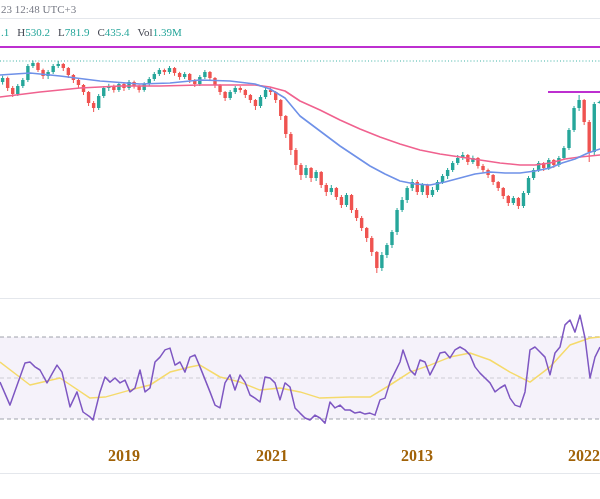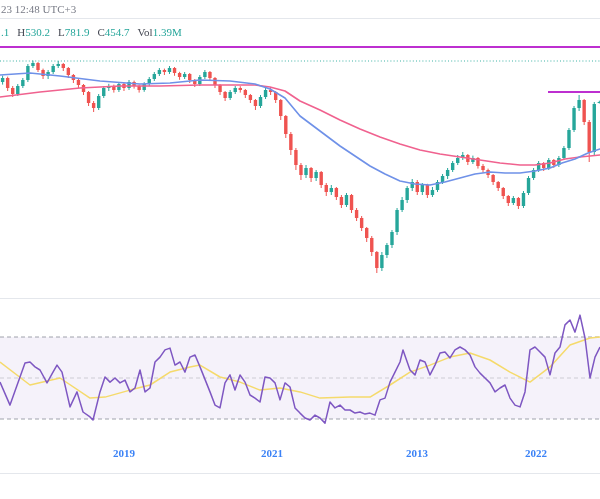--- a/index.html
+++ b/index.html
@@ -7,29 +7,29 @@
         font-family:Liberation Serif, serif}
   .hdr-line1{position:absolute;left:1px;top:3px;font-size:11px;color:#787b86;white-space:nowrap}
   .hdr-line2{position:absolute;left:1px;top:26px;font-size:11px;color:#434651;white-space:nowrap}
   .hdr-line2 .val{color:#26a69a}
   .hdr-line2 .lbl{margin-left:8px;color:#434651}
   .divider{position:absolute;left:0;width:600px;height:1px;background:#e4e7ec}
   .d1{top:18px}.d2{top:298px}.d3{top:473px}
   svg.chart{position:absolute;left:0;top:0}
   .x-axis{position:absolute;left:0;top:444px;width:600px;height:24px}
   .x-axis span{position:absolute;top:3px;transform:translateX(-50%);
-               font-size:11px;font-weight:700;color:#3b82f6;white-space:nowrap}
+               font-size:16px;font-weight:700;color:#a16207;white-space:nowrap}
 </style>
 </head>
 <body>
 
 <div class="root">
   <div class="hdr-line1">23 12:48 UTC+3</div>
   <div class="divider d1"></div>
-  <div class="hdr-line2"><span class="val">.1</span><span class="lbl">H</span><span class="val">530.2</span><span class="lbl">L</span><span class="val">781.9</span><span class="lbl">C</span><span class="val">454.7</span><span class="lbl">Vol</span><span class="val">1.39M</span></div>
+  <div class="hdr-line2"><span class="val">.1</span><span class="lbl">H</span><span class="val">530.2</span><span class="lbl">L</span><span class="val">781.9</span><span class="lbl">C</span><span class="val">435.4</span><span class="lbl">Vol</span><span class="val">1.39M</span></div>
 
   <div class="divider d2"></div>
   <div class="divider d3"></div>
 
   <svg class="chart" id="chart-svg" width="600" height="499" viewBox="0 0 600 499">
       <line x1="0" x2="600" y1="47.0" y2="47.0" stroke="#bd2fd0" stroke-width="1.8"></line>
       <line x1="0" x2="600" y1="61.0" y2="61.0" stroke="#3cb2a5" stroke-width="1" stroke-dasharray="1 2.2"></line>
       <line x1="548" x2="600" y1="92.0" y2="92.0" stroke="#bd2fd0" stroke-width="2"></line>
       <g>
         <line x1="2.6" x2="2.6" y1="75.6" y2="84.6" stroke="#26a69a" stroke-width="1"></line>
@@ -278,15 +278,15 @@
       <line x1="0" x2="600" y1="378.0" y2="378.0" stroke="#90939e" stroke-width="1" stroke-dasharray="4 3" opacity="0.4"></line>
       <line x1="0" x2="600" y1="419.0" y2="419.0" stroke="#90939e" stroke-width="1" stroke-dasharray="4 3" opacity="0.85"></line>
       <polyline points="0,362.0 30,385.0 60,378.0 90,398.1 105,397.1 130,390.1 150,385.0 170,372.1 190,366.9 200,365.1 220,377.0 240,382.1 260,390.1 280,388.0 300,391.9 320,398.1 350,397.1 370,397.1 390,385.0 410,372.1 430,365.1 450,357.1 470,353.0 490,360.0 510,372.1 530,382.1 550,366.9 570,345.0 590,338.0 600,337.0" fill="none" stroke="#f5da6b" stroke-width="1.5" stroke-linejoin="round"></polyline>
       <polyline points="0,382.1 10,405.1 25,363.0 30,362.0 35,366.9 40,370.0 47,382.9 53,372.1 57,365.1 62,372.1 70,406.9 77,391.9 83,412.0 90,416.9 93,420.0 100,391.9 105,377.0 110,382.1 115,378.0 120,382.9 125,380.1 130,391.9 135,388.0 140,370.0 145,391.9 150,388.0 155,362.0 160,357.1 165,349.9 170,348.1 175,365.1 180,362.0 185,372.1 190,357.1 195,355.0 200,366.9 210,391.9 215,405.1 220,407.9 225,382.9 230,374.9 235,390.1 240,374.9 245,382.1 250,395.0 255,398.1 260,402.0 265,377.0 270,378.0 275,382.9 280,399.9 285,382.9 290,387.0 295,407.9 300,413.1 305,418.0 310,420.0 315,415.1 320,418.0 325,423.1 330,402.0 335,407.9 340,405.1 345,410.0 350,410.0 355,413.1 360,412.0 365,414.1 370,413.1 375,415.1 380,399.9 385,398.1 390,382.1 395,372.1 400,362.0 403,349.9 410,370.0 415,374.9 420,360.0 425,362.0 430,374.9 435,365.1 440,353.0 445,352.0 450,357.9 455,349.9 460,347.0 465,349.9 470,355.0 475,366.9 480,373.1 485,378.0 490,382.9 495,391.9 500,388.0 505,385.0 510,398.1 515,405.1 520,406.9 525,391.9 530,349.9 535,347.0 540,352.0 545,357.1 550,374.9 555,353.0 560,347.0 565,324.9 570,320.0 575,332.1 580,315.1 585,338.0 590,378.0 595,357.1 600,347.0" fill="none" stroke="#7e57c2" stroke-width="1.5" stroke-linejoin="round"></polyline>
     </svg>
 
   <div class="x-axis" id="x-axis">
       <span style="left: 124px;">2019</span>
       <span style="left: 272px;">2021</span>
       <span style="left: 417px;">2013</span>
-      <span style="left: 536px;">2022</span>
+      <span style="left: 584px;">2022</span>
     </div>
 </div>
 
 </body></html>

